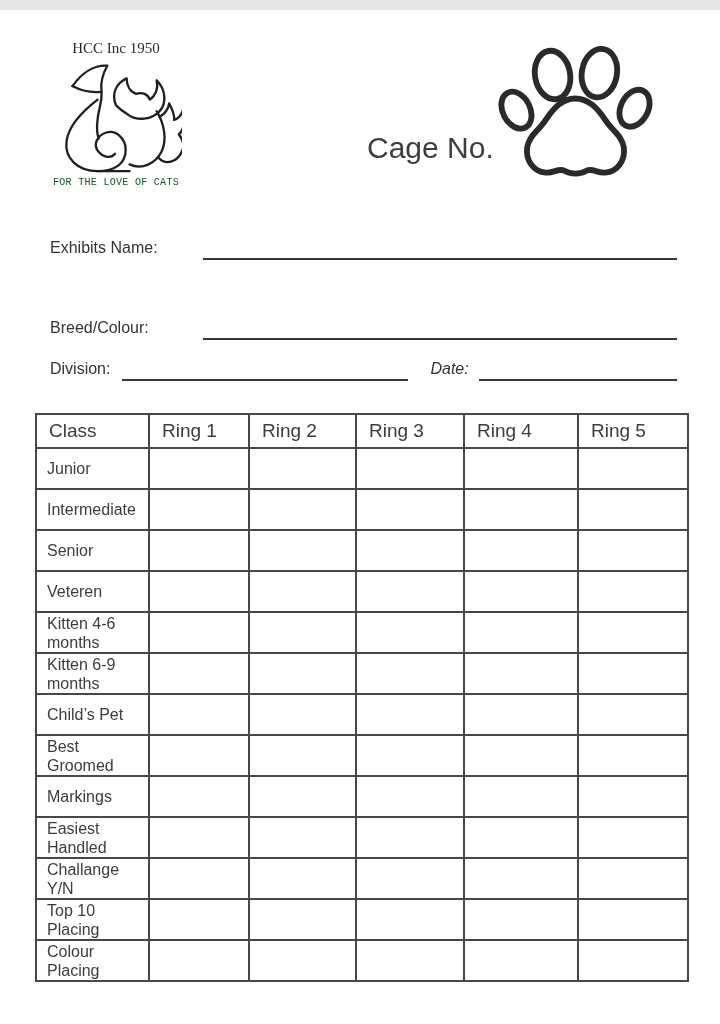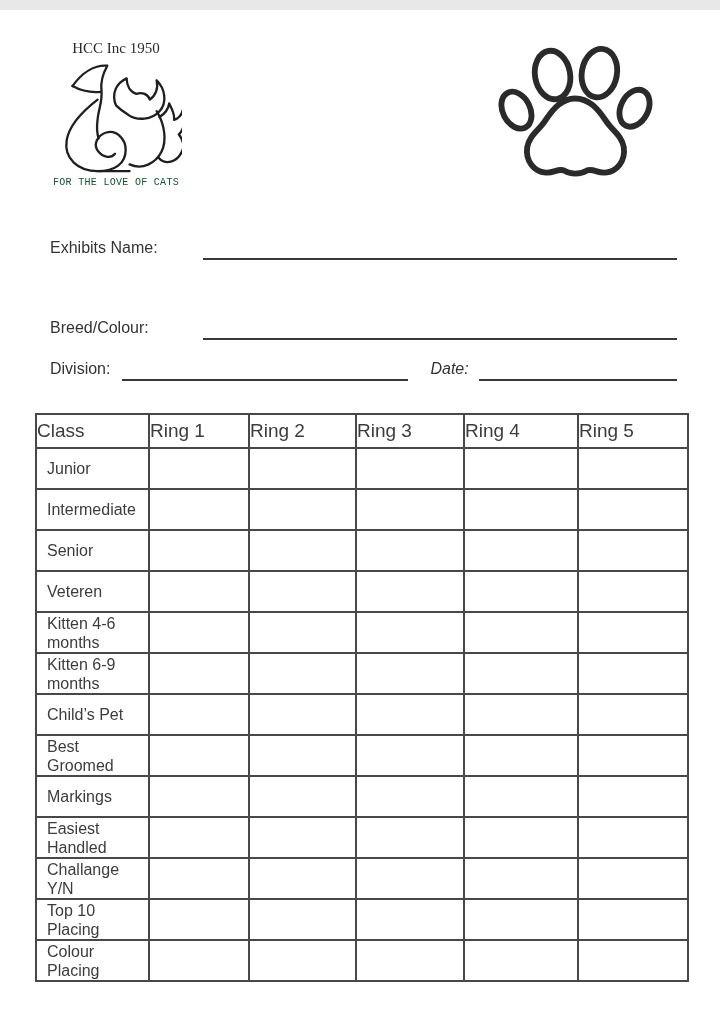--- a/index.html
+++ b/index.html
@@ -20,21 +20,21 @@
   
   .field { position:absolute; left:50px; width:627px; height:26px; display:flex; align-items:flex-end; font-size:16px; color:#333333; }
   .field .lbl { line-height:24px; }
   .field .lbl-fixed { width:153px; flex:none; }
   .field .line { flex:1; border-bottom:2px solid #383838; height:24px; }
   .field .line-division { flex:none; width:286px; margin-left:12px; }
   .field .lbl-date { margin-left:22px; margin-right:10px;font-style:italic; }
   
   table.judging { position:absolute; left:35px; top:403px; border-collapse:collapse; table-layout:fixed; }
   table.judging th, table.judging td { border:2px solid #484848; }
-  table.judging th { height:34px; font-size:19px; font-weight:normal; text-align:left; color:#3c3c3c; }
+  table.judging th { height:34px; font-size:19px; font-weight:normal; text-align:left; padding-left:12px; color:#3c3c3c; }
   table.judging tr.data { height:41px; }
   table.judging td.label { font-size:16px; line-height:19px; padding-left:10px; white-space:pre-line; color:#3c3c3c; vertical-align:middle; }
   table.judging td.blank { background:#ffffff; }
 </style>
 </head>
 <body>
 
 <div class="page">
 
   <div class="logo">
@@ -44,20 +44,21 @@
       <path d="M21,28 C30,33 38,35 50,34"></path>
       <path d="M47,42 C34,52 18,66 15,84 C12,103 27,116 47,116 C65,116 76,108 76,94 C76,82 66,73 56,76 C46,79 42,89 48,96 C53,102 61,103 65,98"></path>
       <path d="M66,48 C61,36 66,25 77,20 C77,28 81,34 87,36 C93,34 99,36 101,42 C107,38 110,30 108,22 C117,31 119,45 111,54 C103,63 88,64 79,58 C74,55 70,52 66,48"></path>
       <path d="M108,54 C116,67 119,84 113,96 C107,108 93,115 80,109"></path>
       <path d="M111,60 C116,57 120,52 121,46 C124,52 127,57 126,63 C130,62 134,58 135,53 C138,62 137,72 131,78 C135,83 137,90 134,96 C129,107 117,110 110,102"></path>
       <path d="M47,116 L80,116"></path>
     </svg>
     <div class="logo-motto">FOR THE LOVE OF CATS</div>
   </div>
 
+  <div class="cage-no">Cage No.</div>
 
   <svg class="paw" width="166" height="161" viewBox="0 0 170 165" fill="none" stroke="#2a2a2a" stroke-width="6" stroke-linecap="round" stroke-linejoin="round">
     <ellipse cx="62" cy="40" rx="18" ry="25" transform="rotate(-10 62 40)"></ellipse>
     <ellipse cx="110" cy="38" rx="18" ry="25" transform="rotate(10 110 38)"></ellipse>
     <ellipse cx="25" cy="76" rx="14" ry="20" transform="rotate(-27 25 76)"></ellipse>
     <ellipse cx="146" cy="74" rx="14" ry="20" transform="rotate(27 146 74)"></ellipse>
     <path d="M85,64 C72,64 63,74 55,86 C48,97 38,102 36,114 C34,128 43,139 55,140 C63,141 68,135 74,138 C80,142 91,142 97,138 C103,135 108,141 116,140 C128,139 137,128 135,114 C133,102 123,97 116,86 C108,74 99,64 85,64 Z"></path>
   </svg>
 
   <div class="field" style="top:224px">

